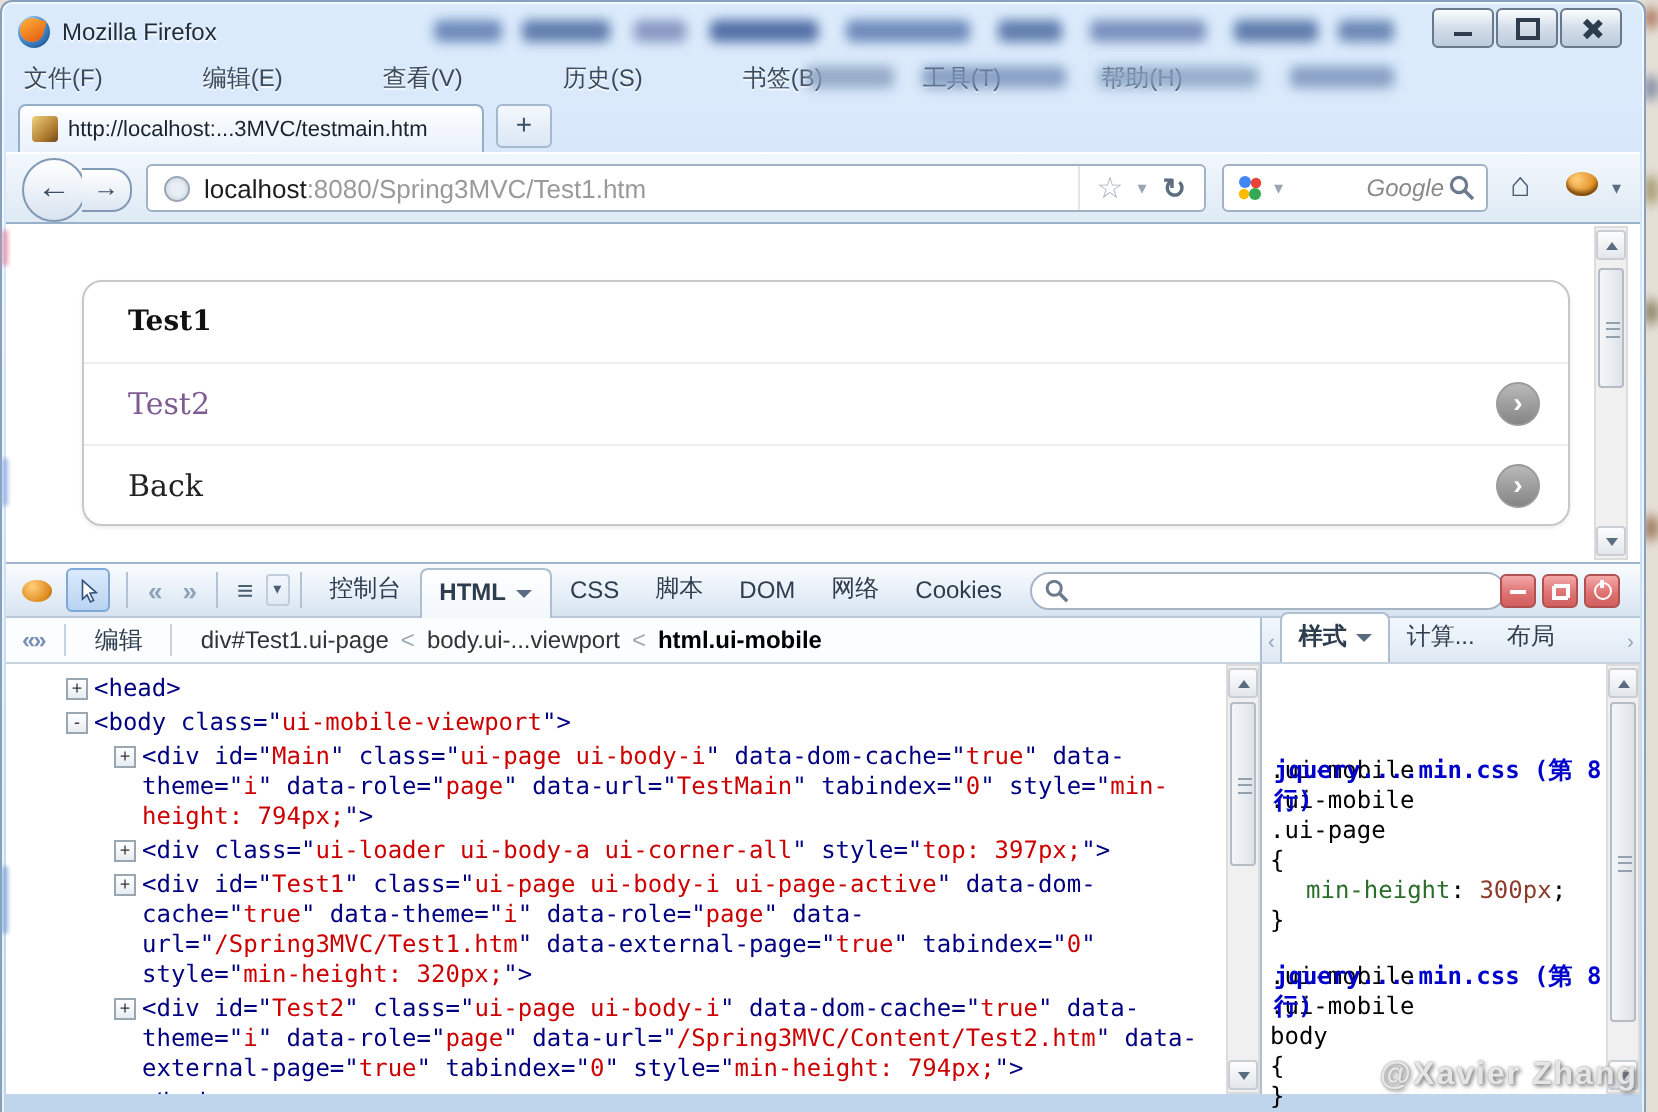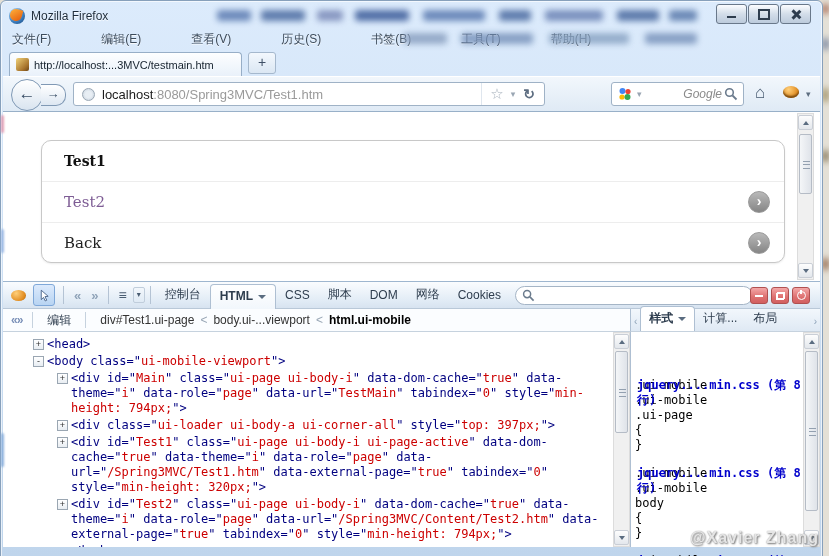--- a/index.html
+++ b/index.html
@@ -47,21 +47,21 @@
 
   
   .navbar{position:absolute;left:2px;top:75px;width:817px;height:36px;
           background:linear-gradient(#f2f7fc,#dfeaf5);border-top:1px solid #fff;border-bottom:1px solid #98b0c8;box-sizing:border-box;}
   .nav-back{position:absolute;left:8px;top:2px;width:30px;height:30px;border-radius:50%;
             border:1px solid #8099b5;background:linear-gradient(#ffffff,#d9e4f0);
             color:#3a4e66;font-size:17px;font-weight:bold;text-align:center;line-height:28px;}
   .nav-fwd{position:absolute;left:38px;top:7px;width:24px;height:20px;border:1px solid #8099b5;border-left:none;
            border-radius:0 10px 10px 0;background:linear-gradient(#ffffff,#dde7f2);
            color:#3a4e66;font-size:13px;font-weight:bold;text-align:center;line-height:18px;}
-  .urlbar{position:absolute;left:70px;top:5px;width:472px;height:24px;background:#fff;
+  .urlbar{position:absolute;left:70px;top:5px;width:530px;height:24px;background:#fff;
           border:1px solid #9fb2c6;border-radius:3px;display:flex;align-items:center;box-sizing:border-box;}
   .globe{width:13px;height:13px;border-radius:50%;border:1.5px solid #9aa7b5;margin:0 7px 0 8px;
          background:radial-gradient(circle,#e8eef4 40%,#c3ced9);box-sizing:border-box;flex:0 0 auto;}
   .url-host{font-size:13px;color:#1c1c1c;}
   .url-rest{font-size:13px;color:#9a9a9a;}
   .url-icons{margin-left:auto;display:flex;align-items:center;border-left:1px solid #dfe6ee;height:100%;padding:0 4px;}
   .star{color:#a8b2bd;font-size:15px;padding:0 4px;}
   .sm-caret{color:#9aa6b3;font-size:9px;padding:0 3px;}
   .reload{color:#5d6d80;font-size:14px;font-weight:bold;padding:0 5px;}
   .searchbox{position:absolute;left:608px;top:5px;width:133px;height:24px;background:#fff;
@@ -397,20 +397,21 @@
           </div>
       </div>
       <div class="panel-sep"></div>
       <div class="css-panel" id="css-rules">
           <div class="rule">
             <a class="rlink">jquery....min.css (第 8 行)</a>
             <div class="sel">.ui-mobile</div>
             <div class="sel">.ui-mobile</div>
             <div class="sel">.ui-page</div>
             <div class="brace">{</div>
+            <div class="prop"><span class="pn">min-height</span>: <span class="pv">300px</span>;</div>
             <div class="brace">}</div>
           </div>
           <div class="rule">
             <a class="rlink">jquery....min.css (第 8 行)</a>
             <div class="sel">.ui-mobile</div>
             <div class="sel">.ui-mobile</div>
             <div class="sel">body</div>
             <div class="brace">{</div>
             <div class="brace">}</div>
           </div>

